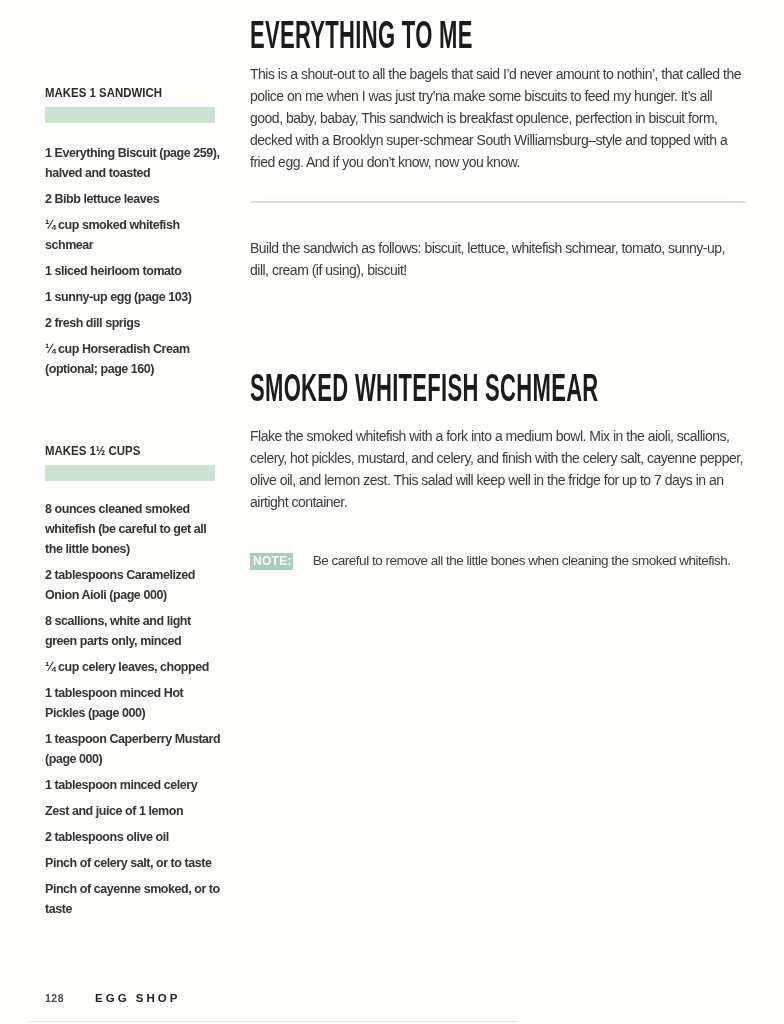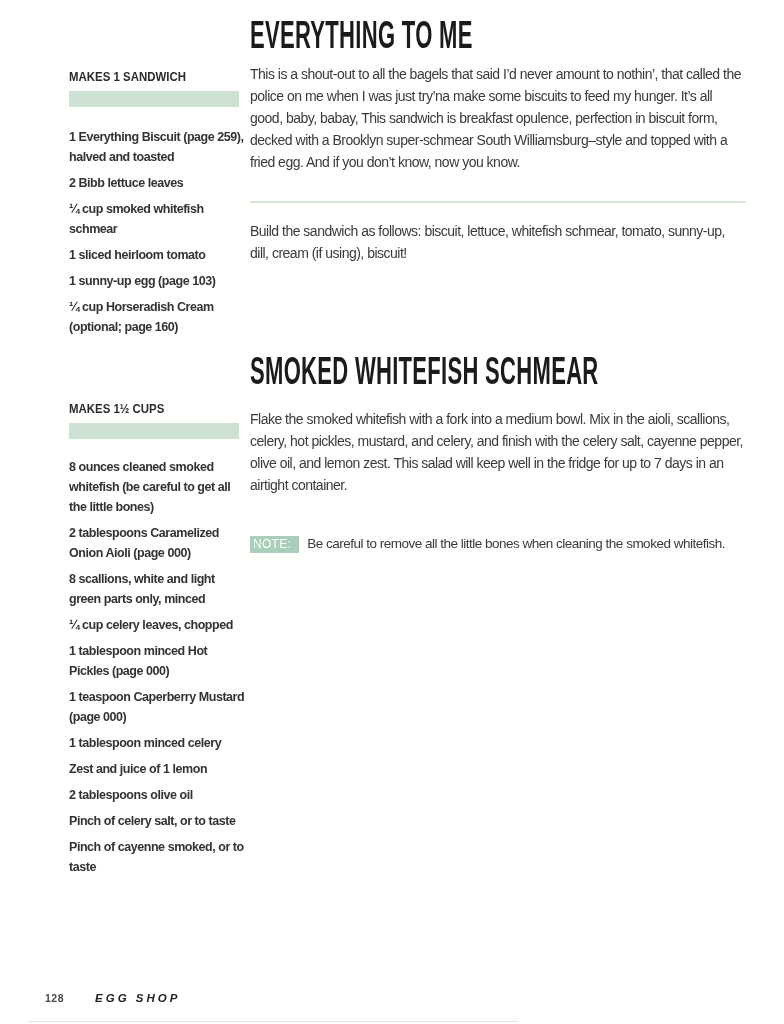--- a/index.html
+++ b/index.html
@@ -10,23 +10,22 @@
     background: #fffffe;
     font-family: "Liberation Sans", sans-serif;
     color: #3a3a3a;
     overflow: hidden;
   }
 
   
   .sidebar {
     position: absolute;
     left: 45px;
-    top: 69px;
+    top: 85px;
     width: 178px;
-    margin-left: 24px;
   }
   .yield-heading {
     margin: 0;
     font-size: 13px;
     font-weight: bold;
     color: #2b2b2b;
     white-space: nowrap;
     transform: scaleX(0.88);
     transform-origin: left center;
   }
@@ -75,39 +74,39 @@
     letter-spacing: -0.5px;
     color: #3a3a3a;
   }
   .intro { margin-top: 9px; }
   .divider {
     margin: 28px 0 0 0;
     border: none;
     height: 2px;
     background: #d6e5da;
   }
-  .build { margin-top: 17px; }
+  .build { margin-top: 34px; }
   .title-2 { margin-top: 88px; }
   .flake { margin-top: 18px; }
   .note {
     margin-top: 37px;
     font-size: 13.5px;
     letter-spacing: -0.5px;
     white-space: nowrap;
   }
   .note-badge {
     display: inline-block;
     background: #a9ceb9;
     color: #ffffff;
-    font-weight: normal;
+    font-weight: bold;
     font-size: 12px;
     line-height: 15px;
-    padding: 1px 8px 1px 3px;
+    padding: 1px 1px 1px 3px;
     letter-spacing: 0.3px;
-    margin-right: 8px;
+    margin-right: 20px;
   }
 
   
   .footer {
     position: absolute;
     left: 45px;
     top: 992px;
     display: flex;
     align-items: baseline;
     gap: 31px;
@@ -116,21 +115,20 @@
     font-size: 10.5px;
     font-weight: bold;
     color: #4a4a4a;
     letter-spacing: 0.5px;
   }
   .book-title {
     font-size: 11.5px;
     font-weight: bold;
     color: #222222;
     letter-spacing: 3px;
-    font-style: italic;
   }
 
   
   .scan-edge {
     position: absolute;
     left: 28px;
     top: 1021px;
     width: 490px;
     height: 1px;
     background: #cccccc;
@@ -146,20 +144,21 @@
 
     <section>
       <h3 class="yield-heading">MAKES 1 SANDWICH</h3>
       <div class="greenbar"></div>
       <ul class="ingredients">
           <li>1 Everything Biscuit (page 259), halved and toasted</li>
           <li>2 Bibb lettuce leaves</li>
           <li>¼ cup smoked whitefish schmear</li>
           <li>1 sliced heirloom tomato</li>
           <li>1 sunny-up egg (page 103)</li>
+          <li>2 fresh dill sprigs</li>
           <li>¼ cup Horseradish Cream (optional; page 160)</li>
         </ul>
     </section>
 
     <section class="sidebar-section-2">
       <h3 class="yield-heading">MAKES 1½ CUPS</h3>
       <div class="greenbar"></div>
       <ul class="ingredients">
           <li>8 ounces cleaned smoked whitefish (be careful to get all the little bones)</li>
           <li>2 tablespoons Caramelized Onion Aioli (page 000)</li>

